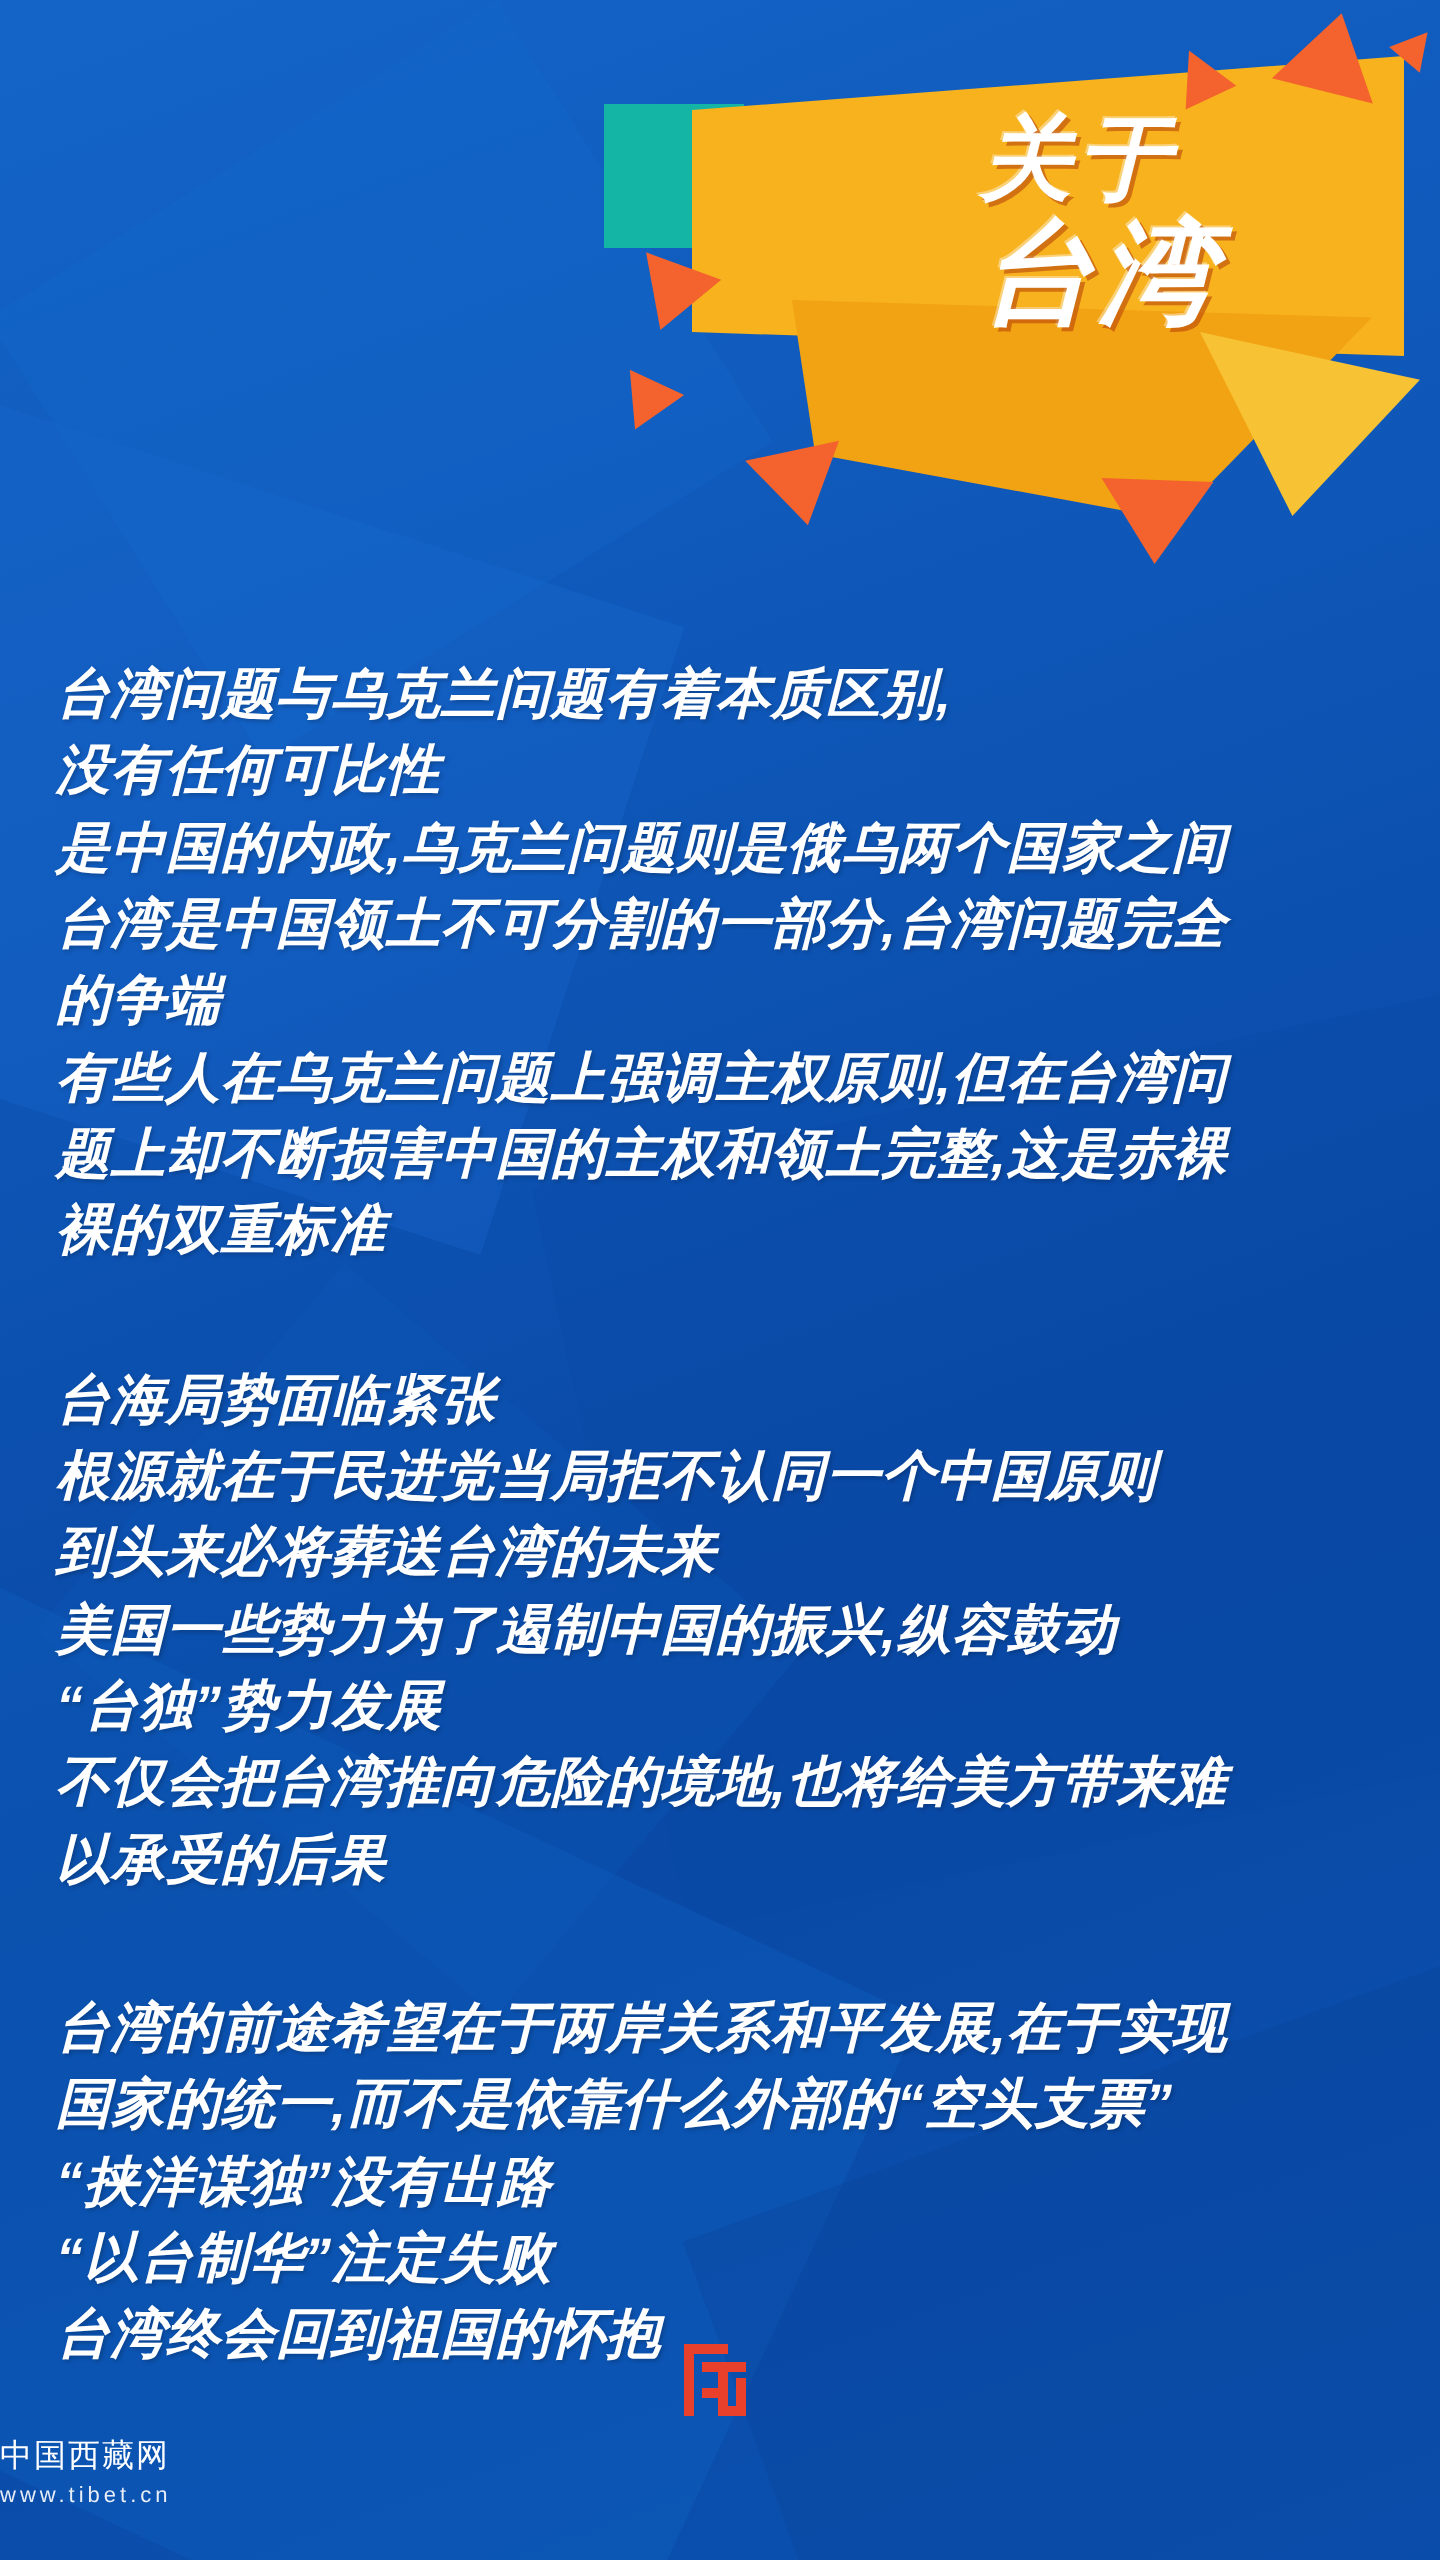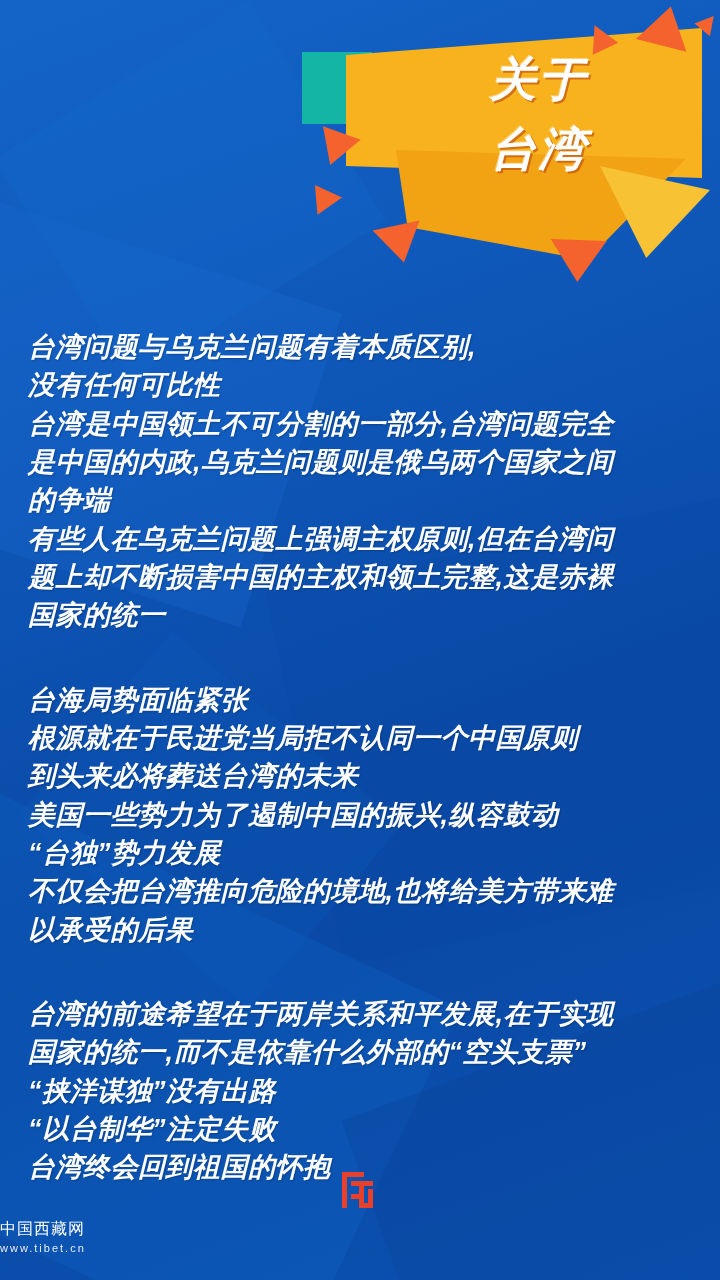--- a/index.html
+++ b/index.html
@@ -159,21 +159,21 @@
     color: #ffffff;
     font-weight: bold;
     font-style: italic;
     line-height: 1.12;
     letter-spacing: 3px;
     text-shadow:
       2px 2px 0 rgba(180,60,10,0.55),
       -1px -1px 0 rgba(255,255,255,0.4);
   }
   .banner-title .l1 { font-size: 46px; display: block; font-style: italic; }
-  .banner-title .l2 { font-size: 46px; display: block; margin-top: 18px; }
+  .banner-title .l2 { font-size: 57px; display: block; margin-top: 0; }
 
   
   .content {
     position: absolute;
     top: 328px;
     left: 28px;
     right: 28px;
     color: #ffffff;
   }
   .para {
@@ -245,26 +245,26 @@
       <span class="l1">关于</span>
       <span class="l2">台湾</span>
     </div>
   </div>
 
   <div class="content">
 
     <div class="para">
       <div class="line">台湾问题与乌克兰问题有着本质区别,</div>
       <div class="line">没有任何可比性</div>
+      <div class="line">是中国的内政,乌克兰问题则是俄乌两个国家之间</div>
       <div class="line">台湾是中国领土不可分割的一部分,台湾问题完全</div>
-      <div class="line">是中国的内政,乌克兰问题则是俄乌两个国家之间</div>
       <div class="line">的争端</div>
       <div class="line">有些人在乌克兰问题上强调主权原则,但在台湾问</div>
       <div class="line">题上却不断损害中国的主权和领土完整,这是赤裸</div>
-      <div class="line">国家的统一</div>
+      <div class="line">裸的双重标准</div>
     </div>
 
     <div class="para">
       <div class="line">台海局势面临紧张</div>
       <div class="line">根源就在于民进党当局拒不认同一个中国原则</div>
       <div class="line">到头来必将葬送台湾的未来</div>
       <div class="line">美国一些势力为了遏制中国的振兴,纵容鼓动</div>
       <div class="line">“台独”势力发展</div>
       <div class="line">不仅会把台湾推向危险的境地,也将给美方带来难</div>
       <div class="line">以承受的后果</div>

